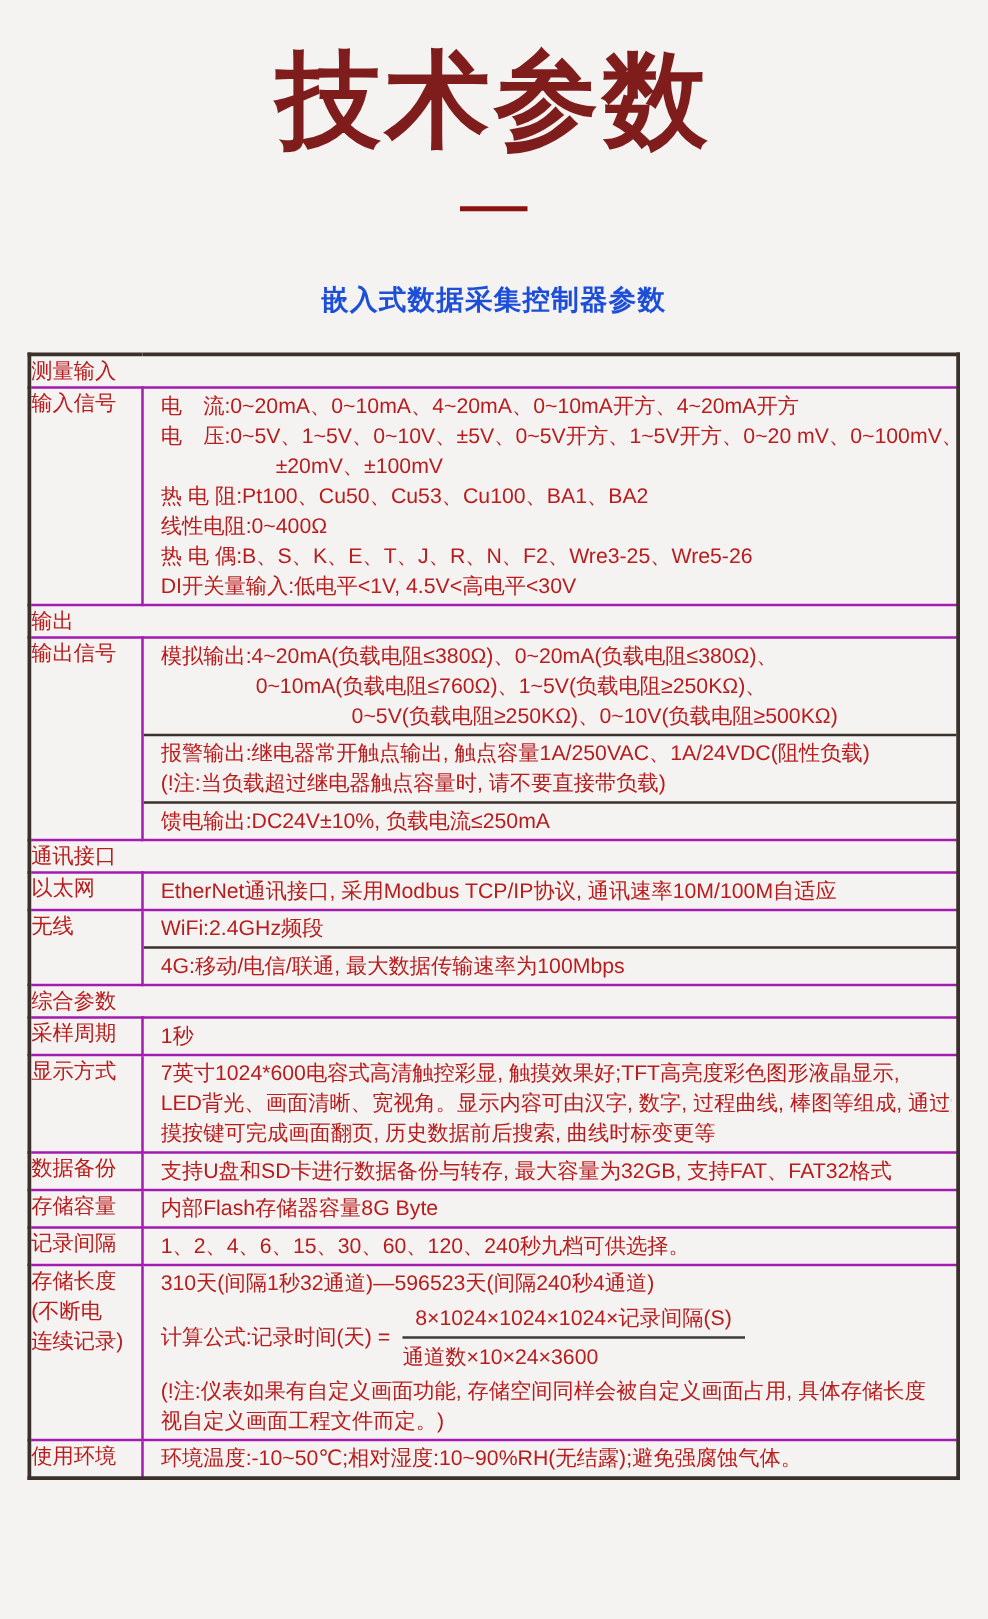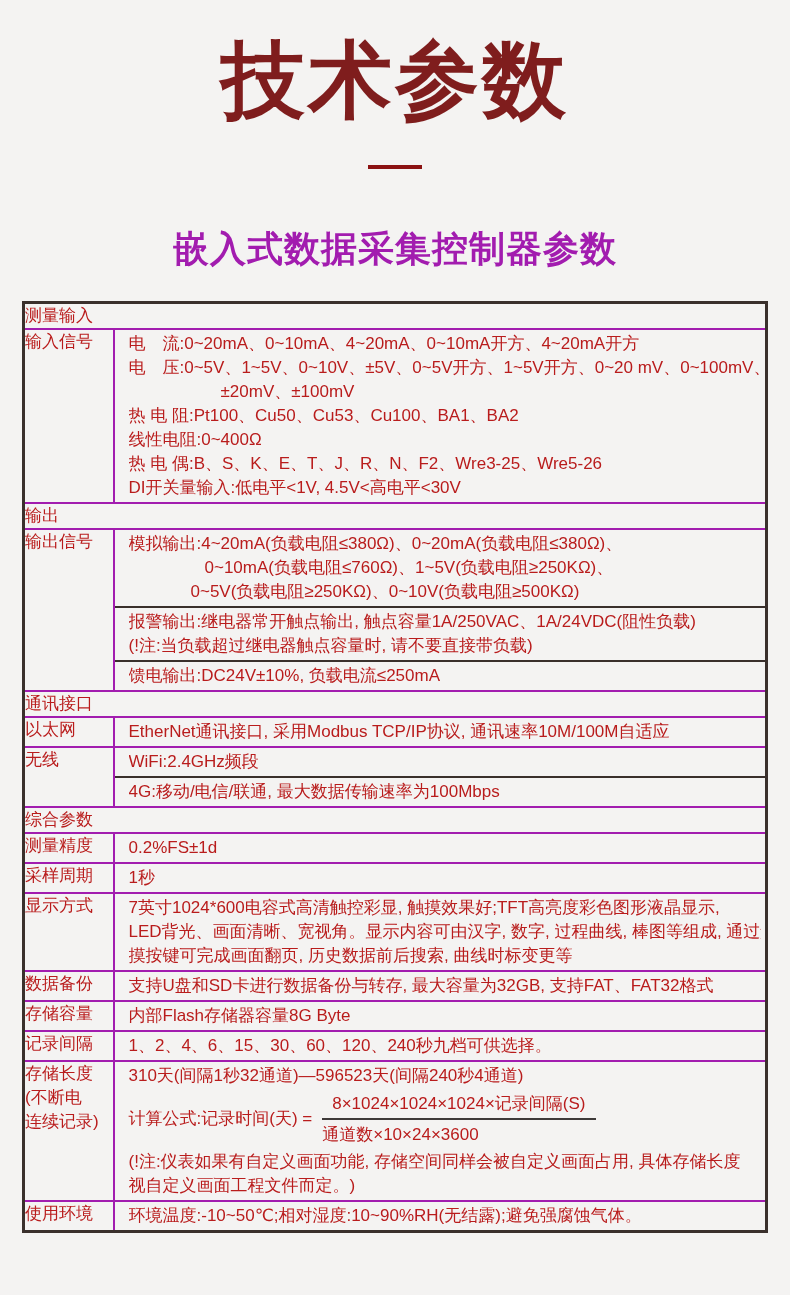--- a/index.html
+++ b/index.html
@@ -20,24 +20,24 @@
     color: #7f1d1d;
   }
   .title-dash {
     width: 54px; height: 4px;
     margin: 40px auto 0 auto;
     background: #8b1212;
   }
   .page-subtitle {
     margin: 56px 0 0 0;
     text-align: center;
-    font-size: 36px;
+    font-size: 22px;
     font-weight: 700;
     letter-spacing: 1px;
-    color: #a21caf;
+    color: #1d4ed8;
   }
   table.spec-table {
     border-collapse: collapse;
     table-layout: fixed;
     width: 746px;
     margin: 27px auto 0 auto;
   }
   table.spec-table col.c-label { width: 90px; }
   table.spec-table td {
     border: 2px solid #a21caf;
@@ -118,21 +118,21 @@
           <td class="section-cell" colspan="2">输出</td>
         </tr>
         <tr class="spec-row">
           <td class="label-cell">
             <div class="label-line">输出信号</div>
           </td>
           <td class="value-cell">
             <div class="subcell">
               <div class="line">模拟输出:4~20mA(负载电阻≤380Ω)、0~20mA(负载电阻≤380Ω)、</div>
               <div class="line" style="padding-left: 76px;">0~10mA(负载电阻≤760Ω)、1~5V(负载电阻≥250KΩ)、</div>
-              <div class="line" style="padding-left: 62px;">0~5V(负载电阻≥250KΩ)、0~10V(负载电阻≥500KΩ)</div>
+              <div class="line" style="padding-left: 62px; text-align: center;">0~5V(负载电阻≥250KΩ)、0~10V(负载电阻≥500KΩ)</div>
             </div>
             <div class="subcell">
               <div class="line">报警输出:继电器常开触点输出, 触点容量1A/250VAC、1A/24VDC(阻性负载)</div>
               <div class="line">(!注:当负载超过继电器触点容量时, 请不要直接带负载)</div>
             </div>
             <div class="subcell">
               <div class="line">馈电输出:DC24V±10%, 负载电流≤250mA</div>
             </div>
           </td>
         </tr>
@@ -157,30 +157,20 @@
             <div class="subcell">
               <div class="line">WiFi:2.4GHz频段</div>
             </div>
             <div class="subcell">
               <div class="line">4G:移动/电信/联通, 最大数据传输速率为100Mbps</div>
             </div>
           </td>
         </tr>
         <tr class="section-row">
           <td class="section-cell" colspan="2">综合参数</td>
-        </tr>
-        <tr class="spec-row">
-          <td class="label-cell">
-            <div class="label-line">测量精度</div>
-          </td>
-          <td class="value-cell">
-            <div class="subcell">
-              <div class="line">0.2%FS±1d</div>
-            </div>
-          </td>
         </tr>
         <tr class="spec-row">
           <td class="label-cell">
             <div class="label-line">采样周期</div>
           </td>
           <td class="value-cell">
             <div class="subcell">
               <div class="line">1秒</div>
             </div>
           </td>

